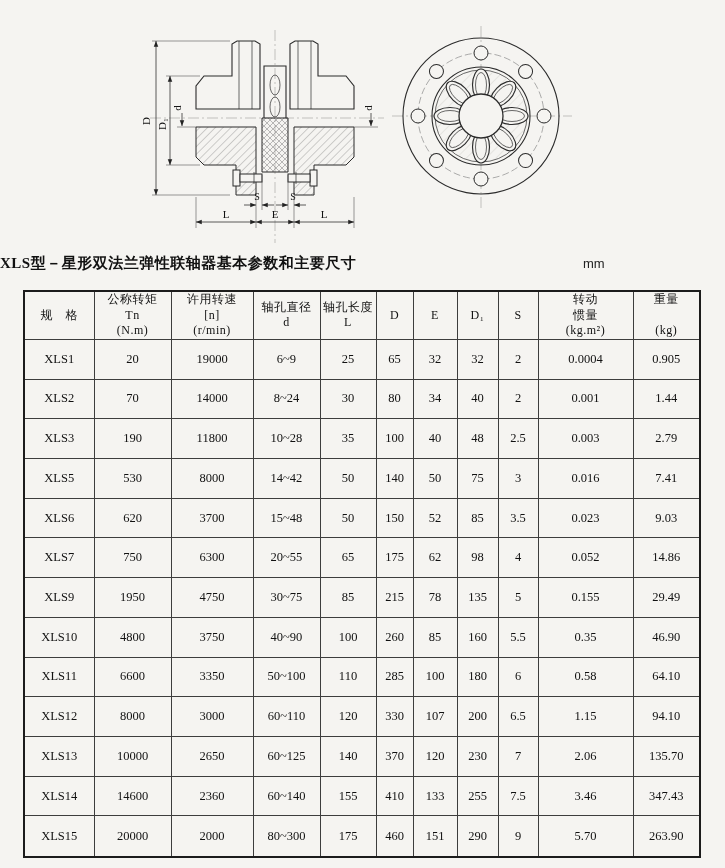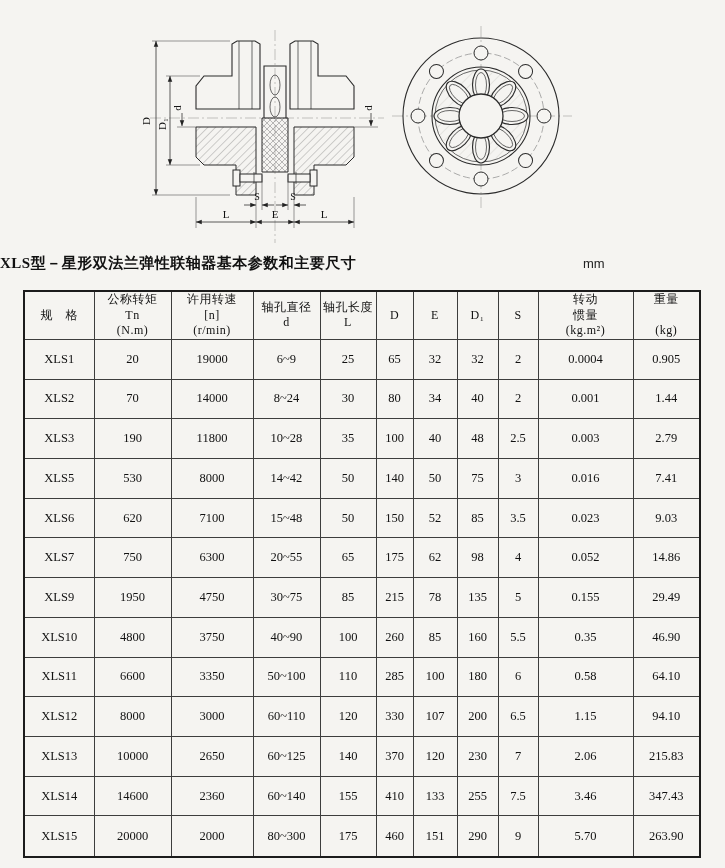--- a/index.html
+++ b/index.html
@@ -301,21 +301,21 @@
           <td>140</td>
           <td>50</td>
           <td>75</td>
           <td>3</td>
           <td>0.016</td>
           <td>7.41</td>
         </tr>
         <tr>
           <td>XLS6</td>
           <td>620</td>
-          <td>7100</td>
+          <td>3700</td>
           <td>15~48</td>
           <td>50</td>
           <td>150</td>
           <td>52</td>
           <td>85</td>
           <td>3.5</td>
           <td>0.023</td>
           <td>9.03</td>
         </tr>
         <tr>
@@ -387,21 +387,21 @@
           <td>XLS13</td>
           <td>10000</td>
           <td>2650</td>
           <td>60~125</td>
           <td>140</td>
           <td>370</td>
           <td>120</td>
           <td>230</td>
           <td>7</td>
           <td>2.06</td>
-          <td>215.83</td>
+          <td>135.70</td>
         </tr>
         <tr>
           <td>XLS14</td>
           <td>14600</td>
           <td>2360</td>
           <td>60~140</td>
           <td>155</td>
           <td>410</td>
           <td>133</td>
           <td>255</td>

